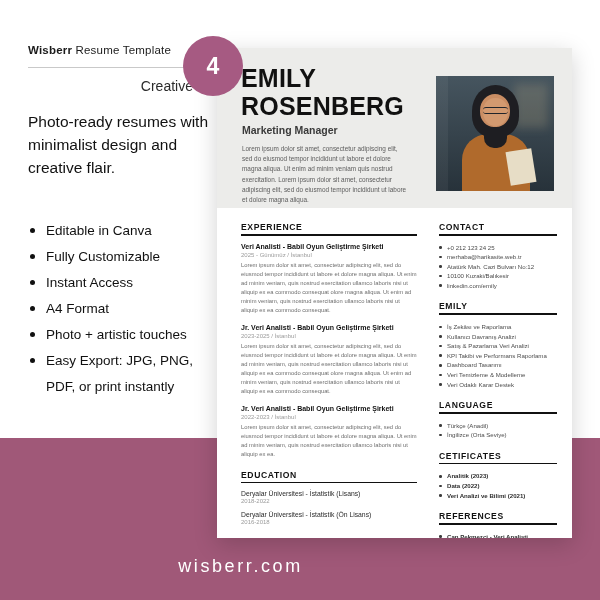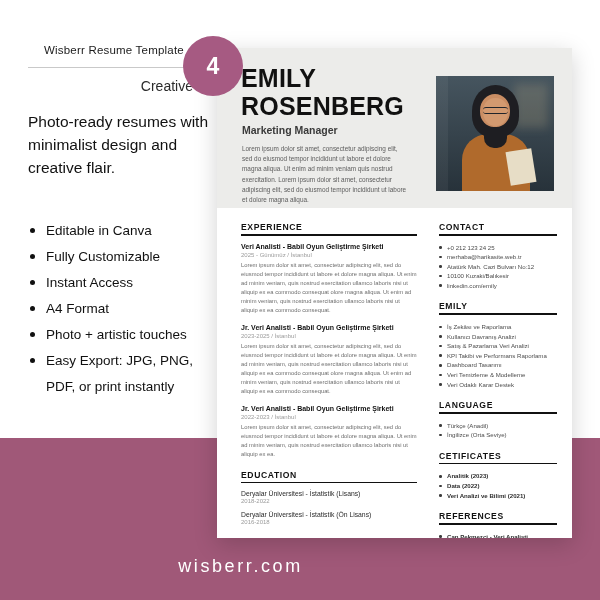--- a/index.html
+++ b/index.html
@@ -22,21 +22,21 @@
     font-size: 18px; letter-spacing: 2.6px;
   }
 
   
   .left-col {
     position: absolute; left: 28px; top: 44px; width: 200px;
   }
   .brand {
     font-size: 11.5px; color: #1b1b1b; letter-spacing: .2px;
   }
-  .brand b { font-weight: 400; margin-left: 16px; }
+  .brand b { font-weight: 700; }
   .rule {
     width: 186px; height: 1px; background: #c9c9c9; margin: 11px 0 10px 0;
   }
   .subbrand { font-size: 14px; color: #2b2b2b; text-align: right; }
 
   .headline {
     position: absolute; left: 28px; top: 110px; width: 190px;
     font-size: 15.5px; line-height: 23px; color: #111111;
   }
 

